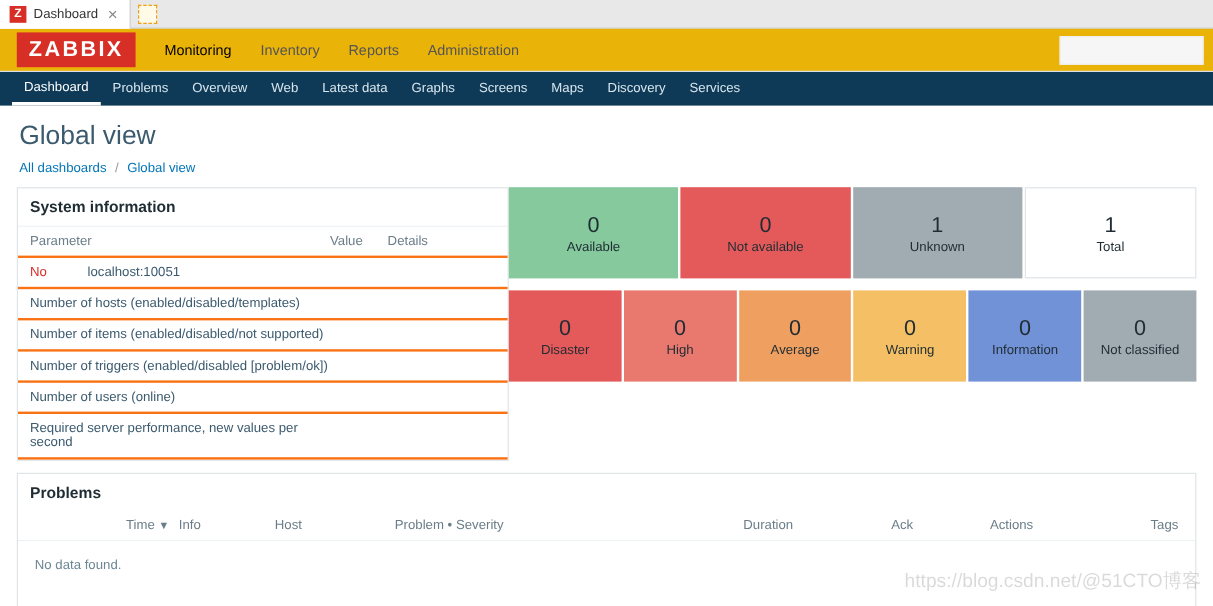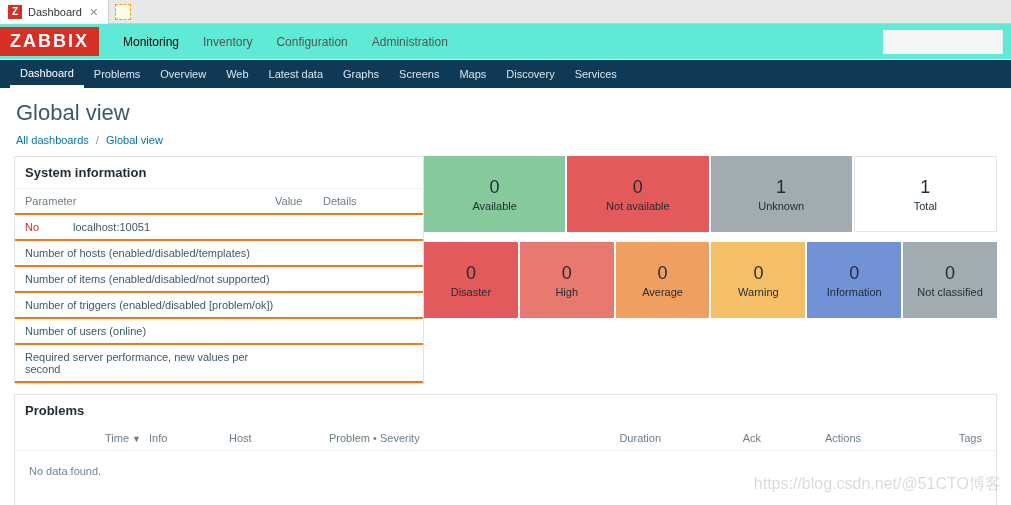--- a/index.html
+++ b/index.html
@@ -2,21 +2,21 @@
 <html><head>
 <meta charset="utf-8">
 <style>
 * { margin: 0; padding: 0; box-sizing: border-box; }
 body { font-family: Arial, Helvetica, sans-serif; font-size: 12px; background: #fff; color: #1f2c33; width: 1011px; }
 .browser-tab-bar { height: 24px; background: #e8e8e8; border-bottom: 1px solid #ccc; display: flex; align-items: center; }
 .browser-tab { display: flex; align-items: center; gap: 6px; padding: 0 8px; height: 24px; background: #fff; border-right: 1px solid #ccc; font-size: 11px; color: #333; }
 .favicon { width: 14px; height: 14px; background: #d72f26; display: flex; align-items: center; justify-content: center; color: #fff; font-size: 10px; font-weight: bold; }
 .tab-close { color: #888; font-size: 14px; cursor: pointer; padding: 0 2px; }
 .tab-new { width: 16px; height: 16px; margin-left: 6px; border: 1px dashed #f0a020; background: #fffbe6; display: flex; align-items: center; justify-content: center; }
-.header { display: flex; align-items: center; height: 36px; background: #5eead4; border-bottom: 1px solid #dce0e4; }
+.header { display: flex; align-items: center; height: 36px; background: #eab308; border-bottom: 1px solid #dce0e4; padding-left: 14px; }
 .logo { background: #d72f26; color: #fff; font-weight: bold; font-size: 18px; letter-spacing: 2px; padding: 4px 10px; font-family: Arial, sans-serif; }
 .top-nav { display: flex; margin-left: 12px; }
 .top-nav-item { padding: 10px 12px; color: #555; font-size: 12px; cursor: pointer; }
 .top-nav-item.active { color: #000; font-weight: normal; }
 .header-right { margin-left: auto; margin-right: 8px; width: 120px; height: 24px; background: #f6f6f6; border: 1px solid #eee; }
 .sub-nav { display: flex; background: #0e3a57; height: 28px; align-items: stretch; padding-left: 10px; }
 .sub-nav-item { color: #d8e6ee; font-size: 11px; padding: 0 10px; display: flex; align-items: center; cursor: pointer; }
 .sub-nav-item.active { color: #fff; border-bottom: 3px solid #fff; box-sizing: border-box; }
 .page-title { font-size: 22px; font-weight: normal; color: #3b5a6e; padding: 12px 16px 8px; }
 .breadcrumb { padding: 0 16px 10px; font-size: 11px; }
@@ -74,21 +74,21 @@
     <span class="tab-close">×</span>
   </div>
   <div class="tab-new"></div>
 </div>
 
 <div class="header">
   <span class="logo">ZABBIX</span>
   <div class="top-nav" id="top-nav">
       <div class="top-nav-item active">Monitoring</div>
       <div class="top-nav-item">Inventory</div>
-      <div class="top-nav-item">Configuration</div>
+      <div class="top-nav-item">Reports</div>
       <div class="top-nav-item">Administration</div>
     </div>
   <div class="header-right"></div>
 </div>
 
 <div class="sub-nav" id="sub-nav">
     <div class="sub-nav-item active">Dashboard</div>
     <div class="sub-nav-item">Problems</div>
     <div class="sub-nav-item">Overview</div>
     <div class="sub-nav-item">Web</div>

